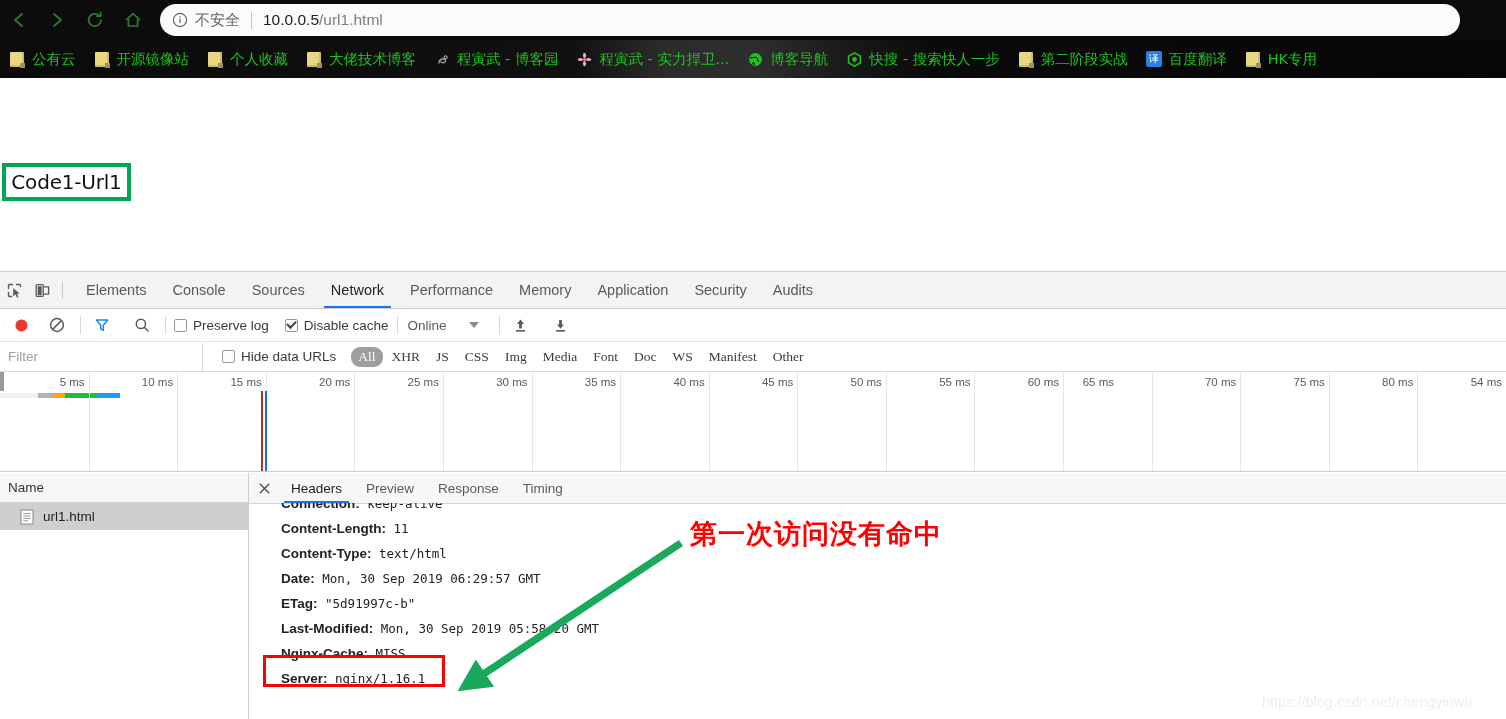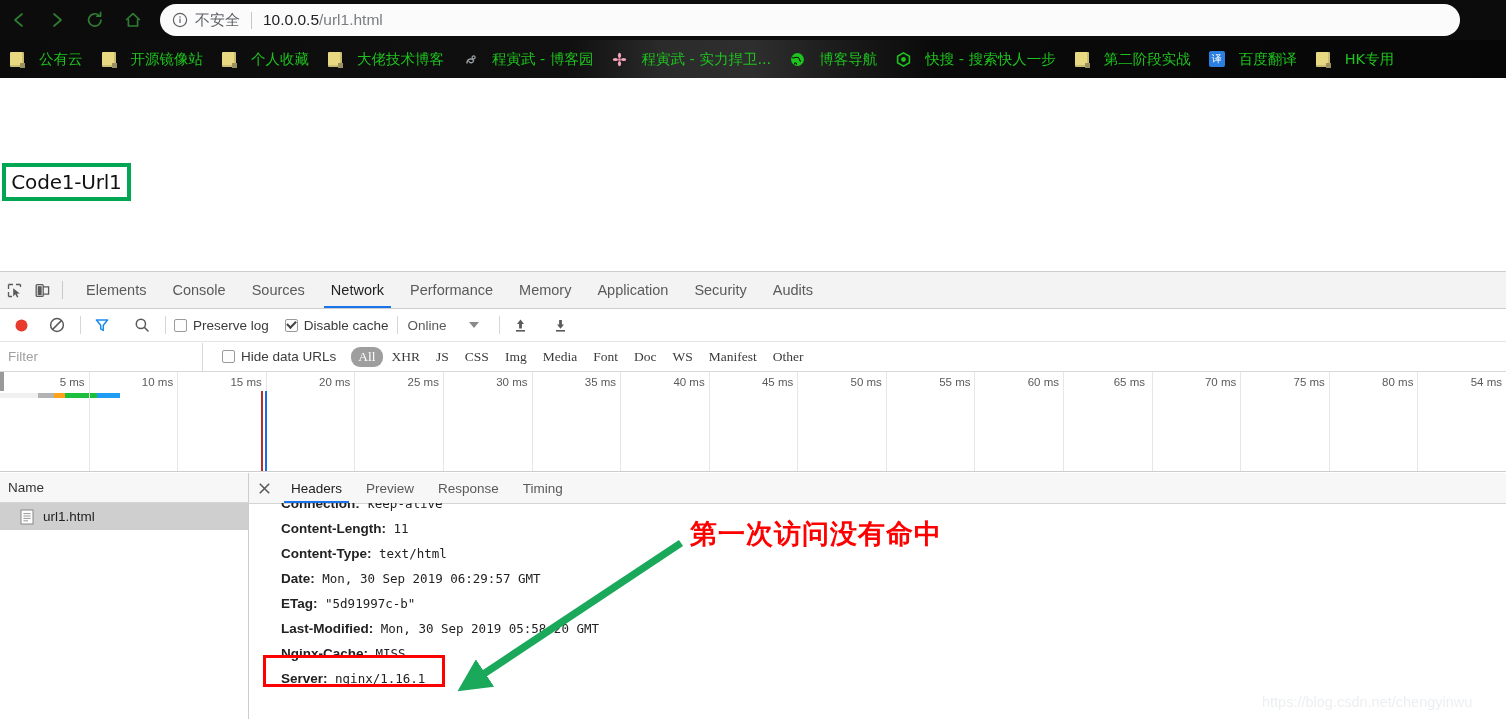--- a/index.html
+++ b/index.html
@@ -88,21 +88,21 @@
     align-items: center;
     height: 38px;
     padding: 0 9px;
     flex: 0 0 auto;
     white-space: nowrap;
   }
   .bm-label {
     font-size: 14.5px;
     color: #1ec31e;
     font-family: "DejaVu Sans", sans-serif;
-    margin-left: 14px;
+    margin-left: 7px;
   }
   .bm-icon { width: 16px; height: 16px; flex: 0 0 auto; display:flex; align-items:center; justify-content:center;}
   .ico-folder {
     width: 14px; height: 15px;
     background: #e8d882;
     border-radius: 1px;
     position: relative;
     box-shadow: inset -2px -2px 0 rgba(0,0,0,.12);
   }
   .ico-folder::after {
@@ -712,21 +712,21 @@
       <div class="ovr-tick" style="left: 708.706px;">40 ms</div>
       <div class="ovr-div" style="left: 797.294px;"></div>
       <div class="ovr-tick" style="left: 797.294px;">45 ms</div>
       <div class="ovr-div" style="left: 885.882px;"></div>
       <div class="ovr-tick" style="left: 885.882px;">50 ms</div>
       <div class="ovr-div" style="left: 974.471px;"></div>
       <div class="ovr-tick" style="left: 974.471px;">55 ms</div>
       <div class="ovr-div" style="left: 1063.06px;"></div>
       <div class="ovr-tick" style="left: 1063.06px;">60 ms</div>
       <div class="ovr-div" style="left: 1151.65px;"></div>
-      <div class="ovr-tick" style="left: 1149px;">65 ms</div>
+      <div class="ovr-tick" style="left: 1118px;">65 ms</div>
       <div class="ovr-div" style="left: 1240.24px;"></div>
       <div class="ovr-tick" style="left: 1240.24px;">70 ms</div>
       <div class="ovr-div" style="left: 1328.82px;"></div>
       <div class="ovr-tick" style="left: 1328.82px;">75 ms</div>
       <div class="ovr-div" style="left: 1417.41px;"></div>
       <div class="ovr-tick" style="left: 1417.41px;">80 ms</div>
       <div class="ovr-tick" style="left: 1506px;">54 ms</div>
       <div class="ev-line" style="left: 261px; background: rgb(184, 46, 46);"></div>
       <div class="ev-line" style="left: 265px; background: rgb(26, 111, 224);"></div>
     </div>

